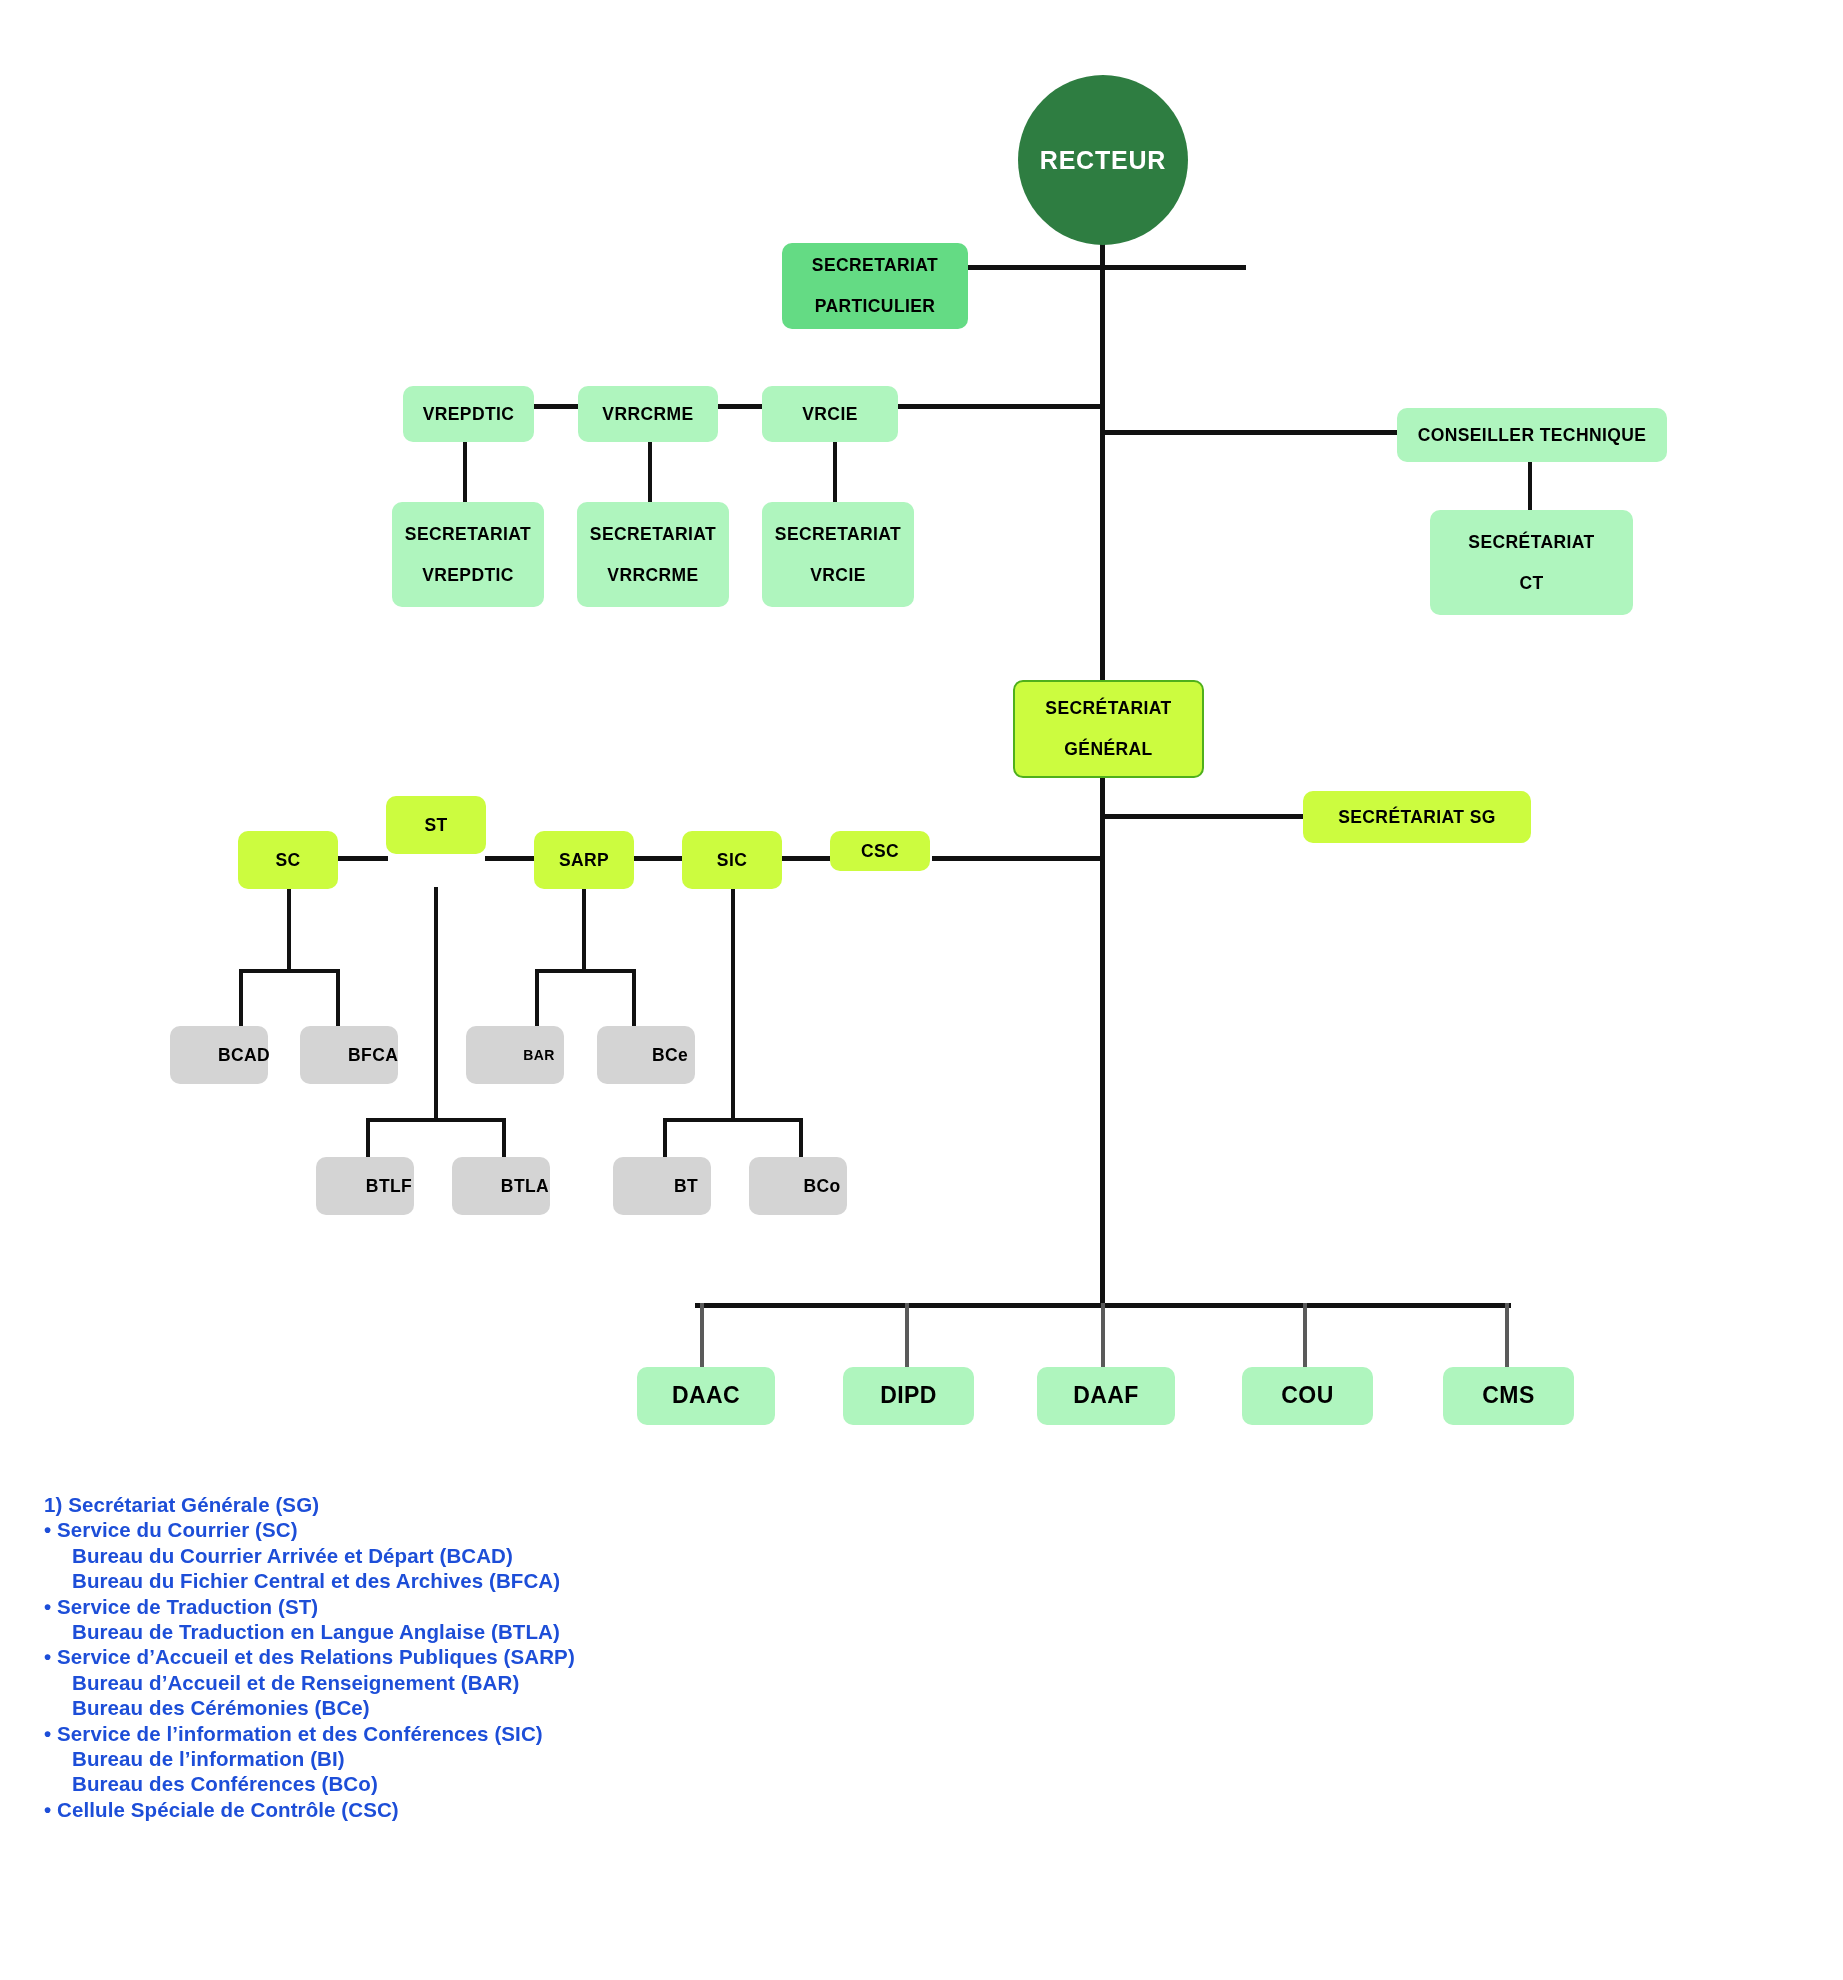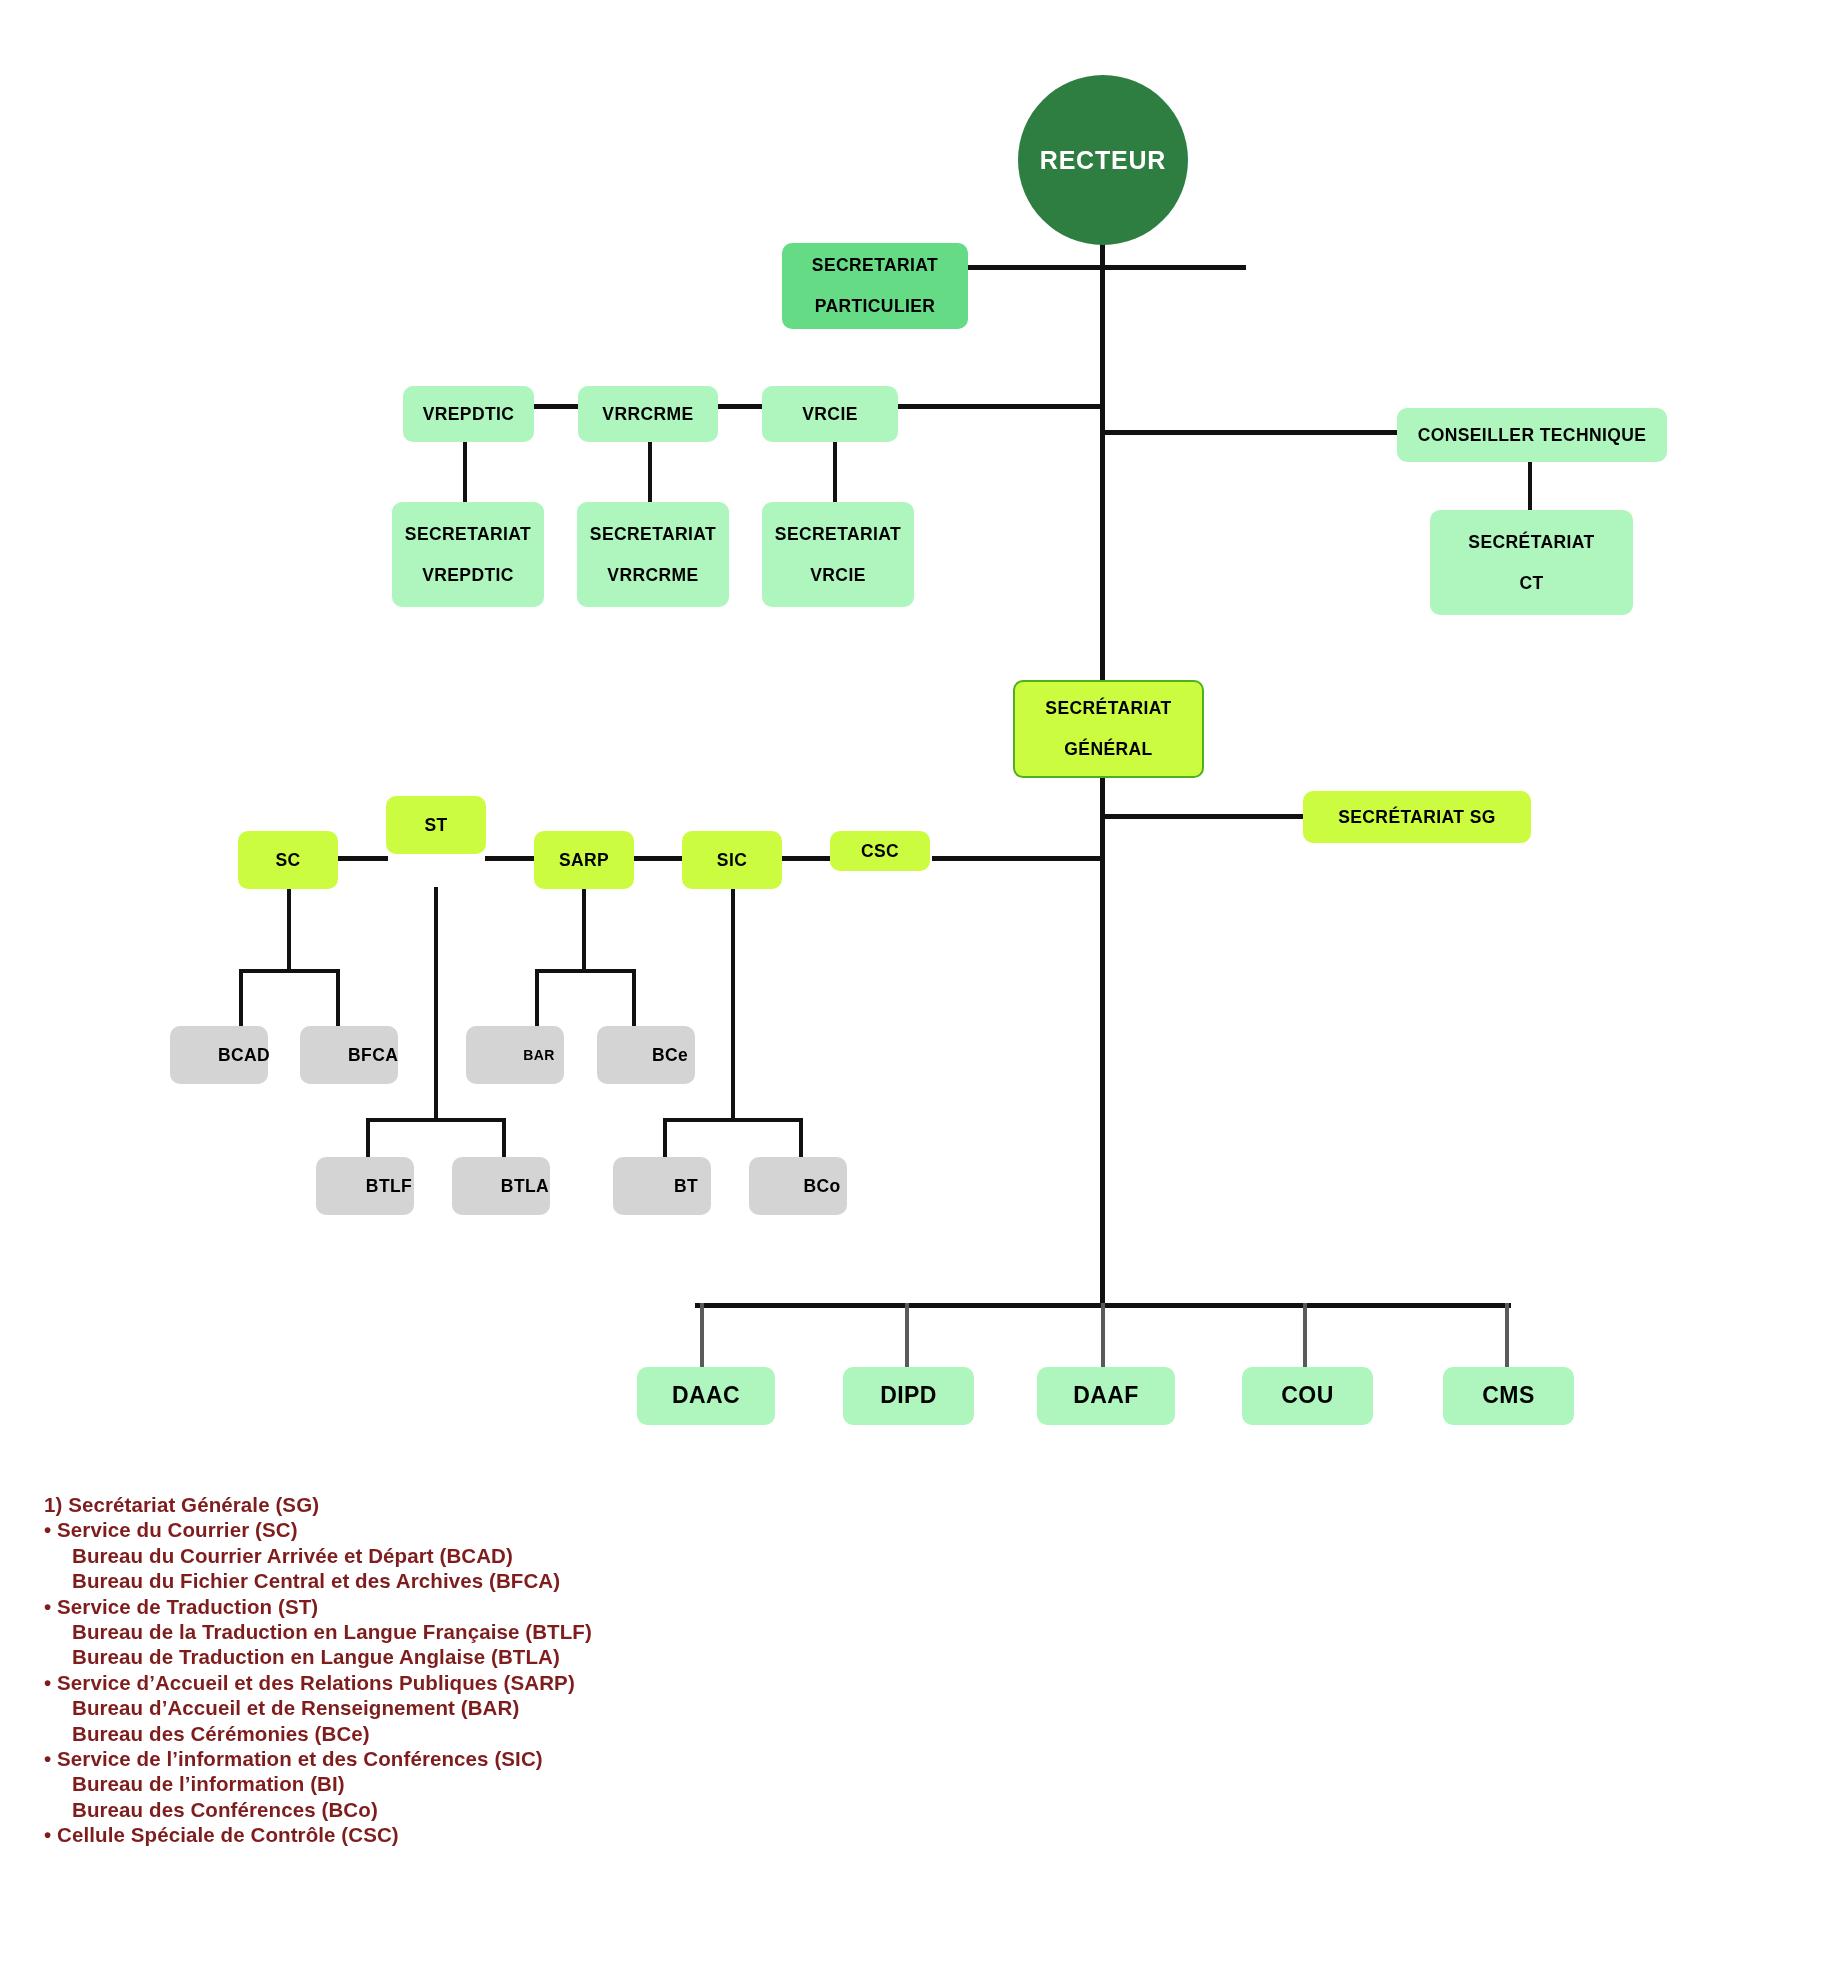--- a/index.html
+++ b/index.html
@@ -52,21 +52,21 @@
   .lime      {background:#CCFC3F;}
   .lime-b    {background:#CCFC3F;border:2px solid #4FB01B;}
   .grey      {background:#D4D4D4;padding-left:48px;}
 
   
   #legend{
     position:absolute;
     left:44px;
     top:1492px;
     width:900px;
-    color:#7f1d1d;
+    color:#1d4ed8;
     font-weight:700;
     font-size:20.5px;
     line-height:25.4px;
     letter-spacing:.1px;
   }
   #legend .lvl0{margin:0;}
   #legend .lvl1{margin:0;}
   #legend .lvl2{margin:0;padding-left:28px;}
 </style>
 </head>
@@ -246,21 +246,20 @@
   <div class="node mint" style="left:1443px; top:1367px; width:131px; height:58px; font-size:23px;">
     <span>CMS</span>
   </div>
 
   <div id="legend">
     <p class="lvl0">1) Secrétariat Générale (SG)</p>
     <p class="lvl1">• Service du Courrier (SC)</p>
     <p class="lvl2">Bureau du Courrier Arrivée et Départ (BCAD)</p>
     <p class="lvl2">Bureau du Fichier Central et des Archives (BFCA)</p>
     <p class="lvl1">• Service de Traduction (ST)</p>
-    <p class="lvl2">Bureau de la Traduction en Langue Française (BTLF)</p>
     <p class="lvl2">Bureau de Traduction en Langue Anglaise (BTLA)</p>
     <p class="lvl1">• Service d’Accueil et des Relations Publiques (SARP)</p>
     <p class="lvl2">Bureau d’Accueil et de Renseignement (BAR)</p>
     <p class="lvl2">Bureau des Cérémonies (BCe)</p>
     <p class="lvl1">• Service de l’information et des Conférences (SIC)</p>
     <p class="lvl2">Bureau de l’information (BI)</p>
     <p class="lvl2">Bureau des Conférences (BCo)</p>
     <p class="lvl1">• Cellule Spéciale de Contrôle (CSC)</p>
   </div>
 

